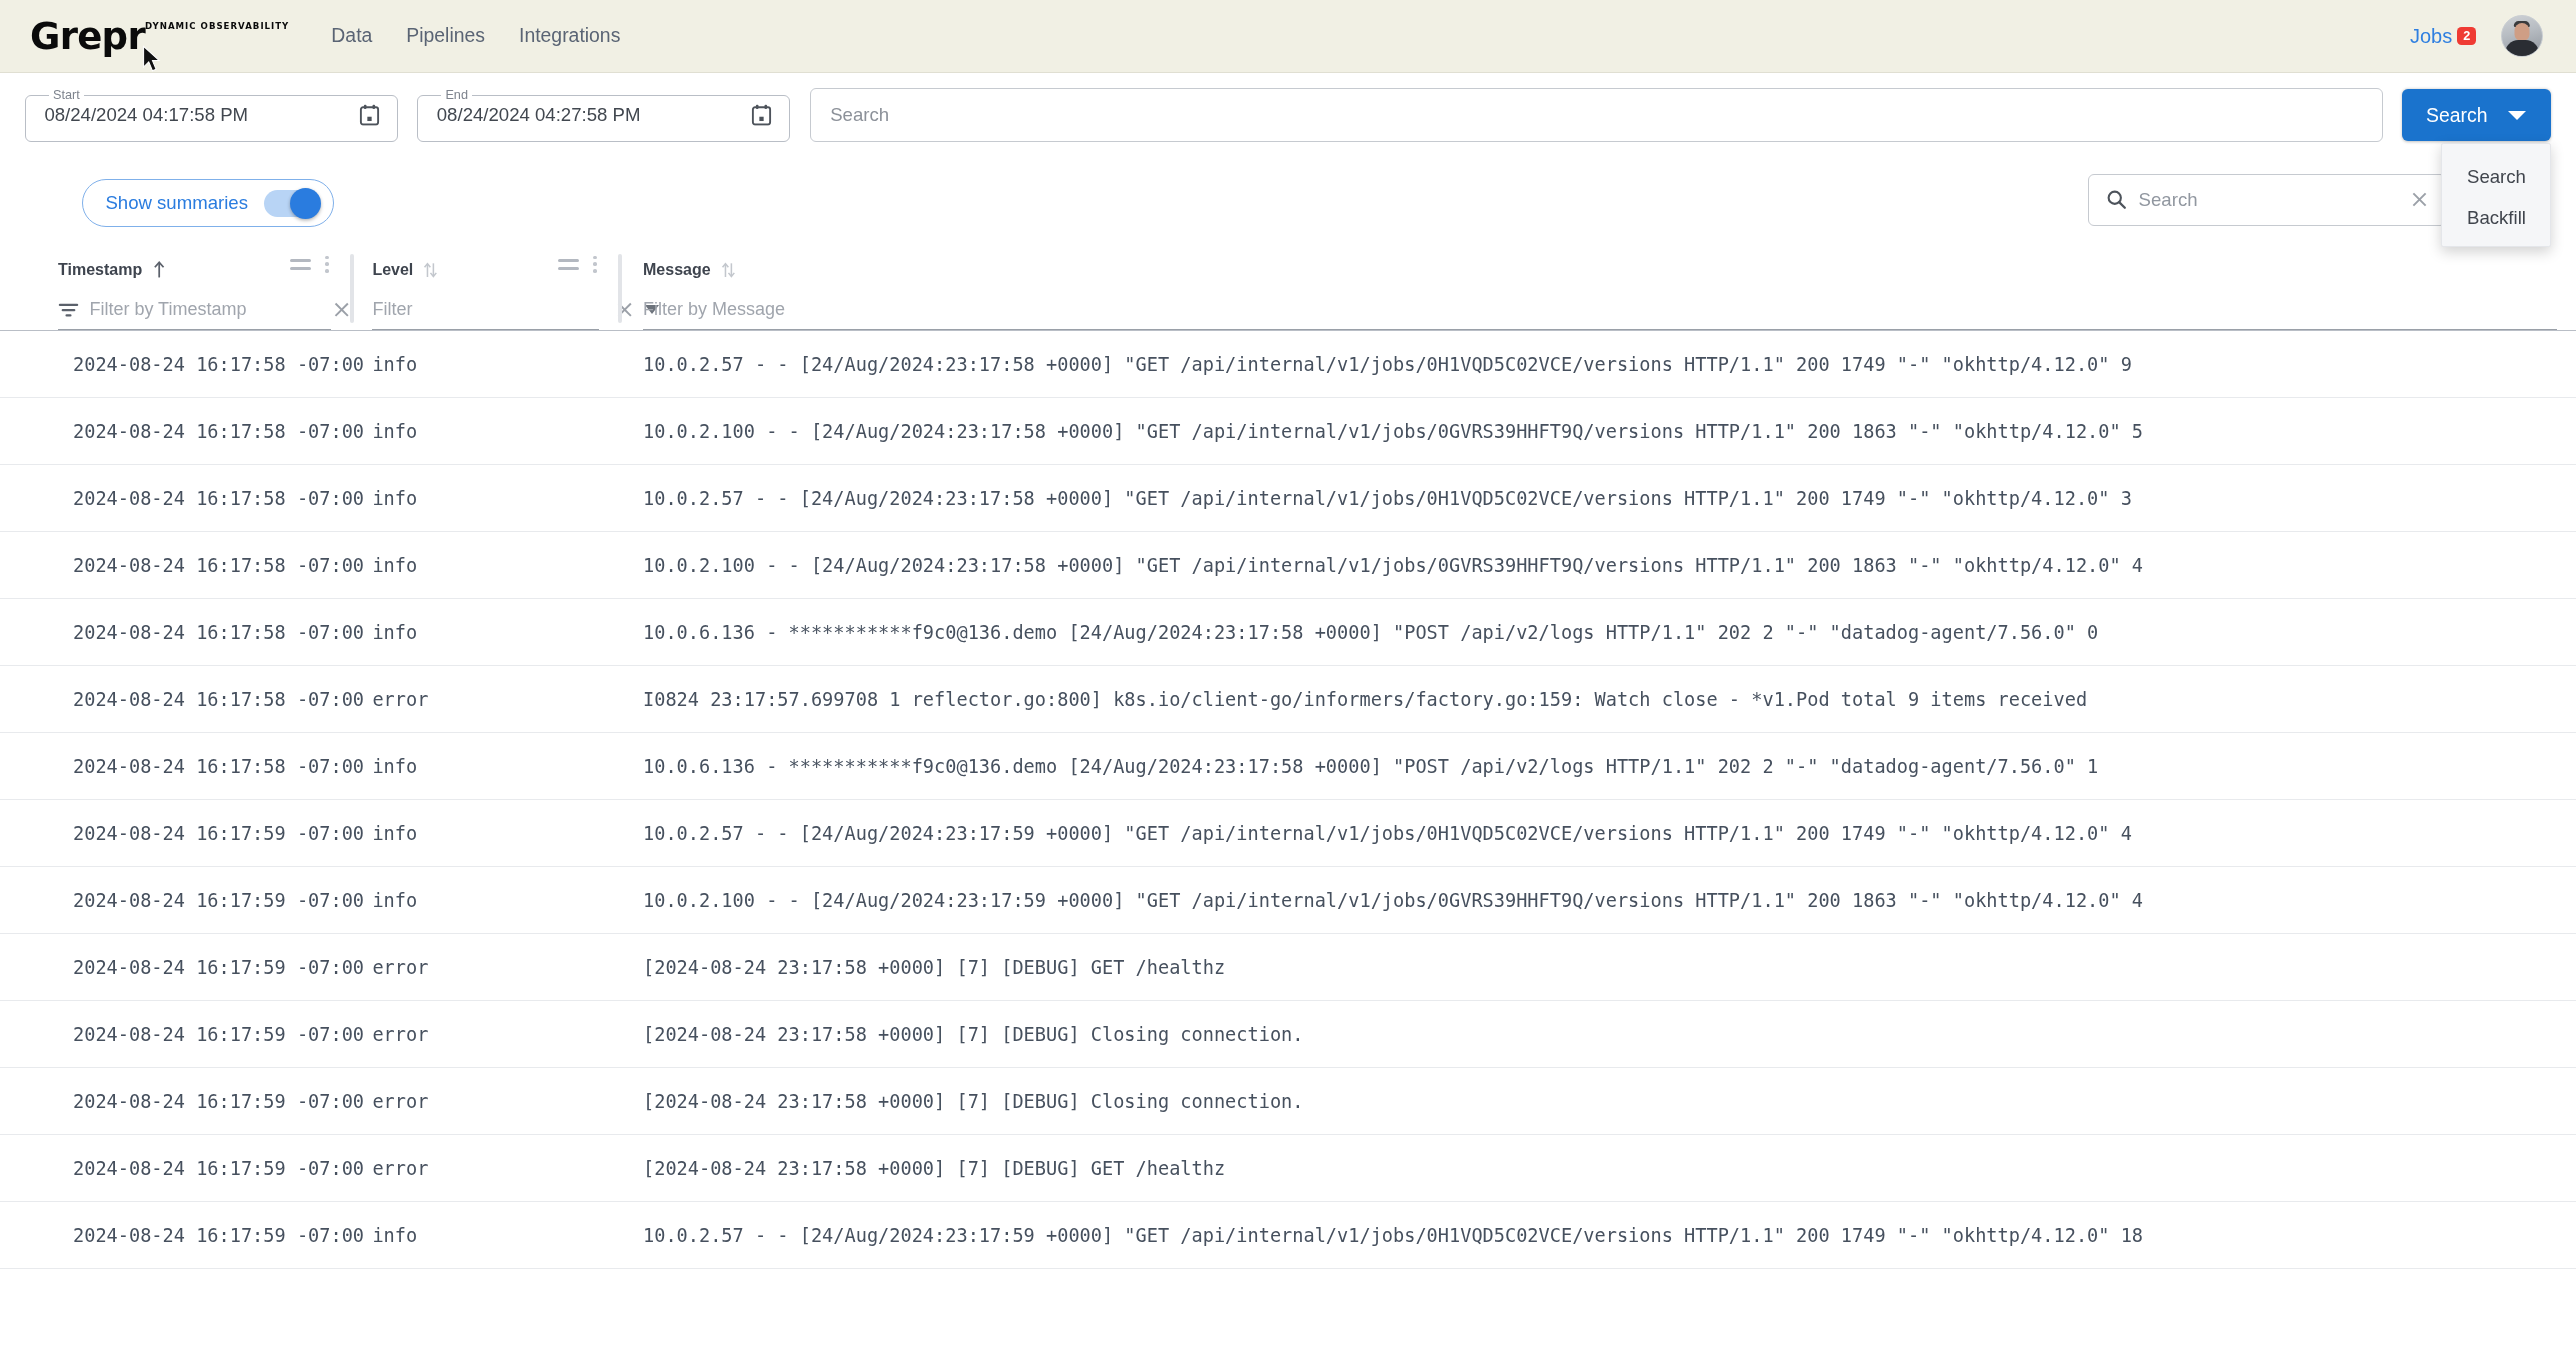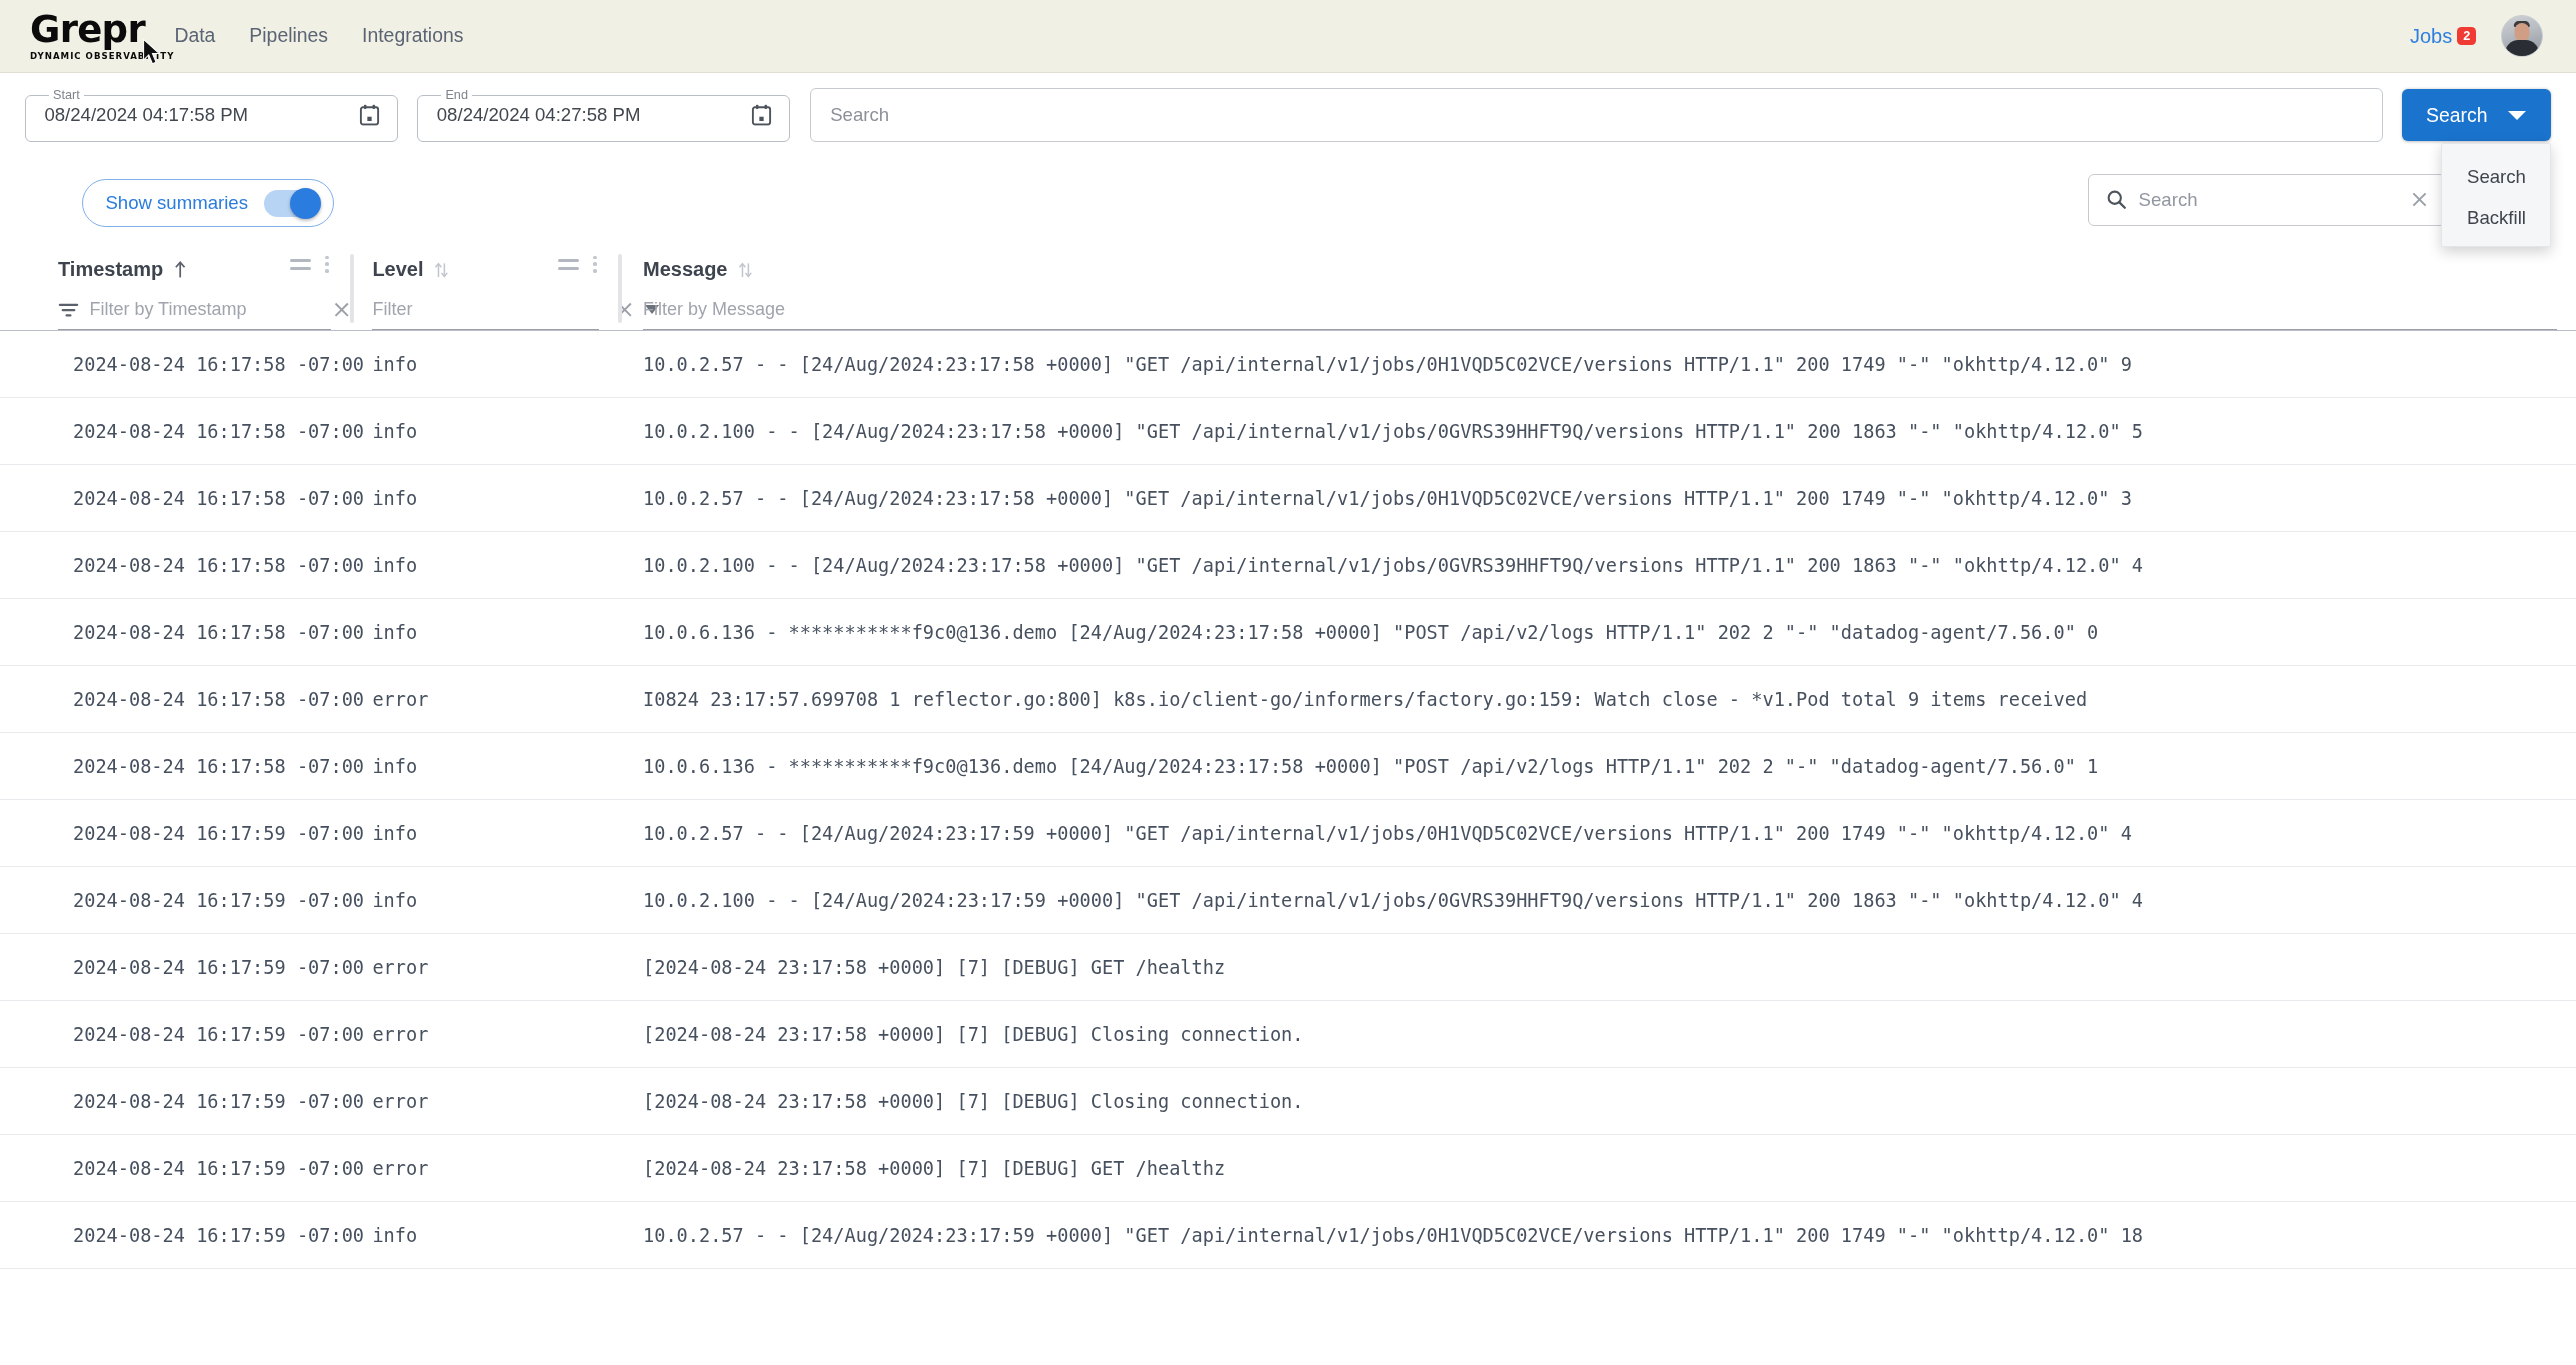--- a/index.html
+++ b/index.html
@@ -13,21 +13,21 @@
   
   .topnav {
     height: 73px;
     background: #f1f0e4;
     border-bottom: 0.7px solid #e0dfd2;
     display: flex;
     align-items: center;
     padding: 0 33px 0 30px;
     position: relative;
   }
-  .brand { display: flex; flex-direction: column; position: relative;}
+  .brand { display: flex; flex-direction: row; margin-right: 42px; position: relative;}
   .brand-word {
     font-family: "DejaVu Sans", sans-serif;
     font-weight: 700;
     font-size: 37px;
     letter-spacing: -0.7px;
     color: #0b0b0b;
     line-height: 1;
   }
   .brand-tag {
     font-family: "DejaVu Sans", sans-serif;
@@ -228,21 +228,21 @@
   }
   .th {
     position: relative;
     padding: 6px 0 0 0;
     display: flex; flex-direction: column;
   }
   .th.c-ts { width: 350px; padding-left: 58px; }
   .th.c-lv { width: 268px; padding-left: 22.4px; }
   .th.c-msg { flex: 1; padding-left: 25px; }
   .th-top { display: flex; align-items: center; height: 34px; }
-  .th-title { font-size: 20px; font-weight: 700; color: #3e444e; }
+  .th-title { font-size: 16px; font-weight: 700; color: #3e444e; }
   .sort-ico { margin-left: 9px; display: flex; align-items: center; }
   .th-tools {
     position: absolute; right: 19.4px; top: 7.5px;
     display: flex; align-items: center; gap: 13.4px;
   }
   .hamb { display: flex; flex-direction: column; gap: 4.5px; cursor: pointer; }
   .hamb i { display: block; width: 21px; height: 3px; background: #b3b8c0; border-radius: 1.5px; }
   .kebab { display: flex; flex-direction: column; gap: 3px; cursor: pointer; padding: 1.5px; }
   .kebab i { width: 3.7px; height: 3.7px; background: #c2c6cd; border-radius: 50%; }
   .col-div {

